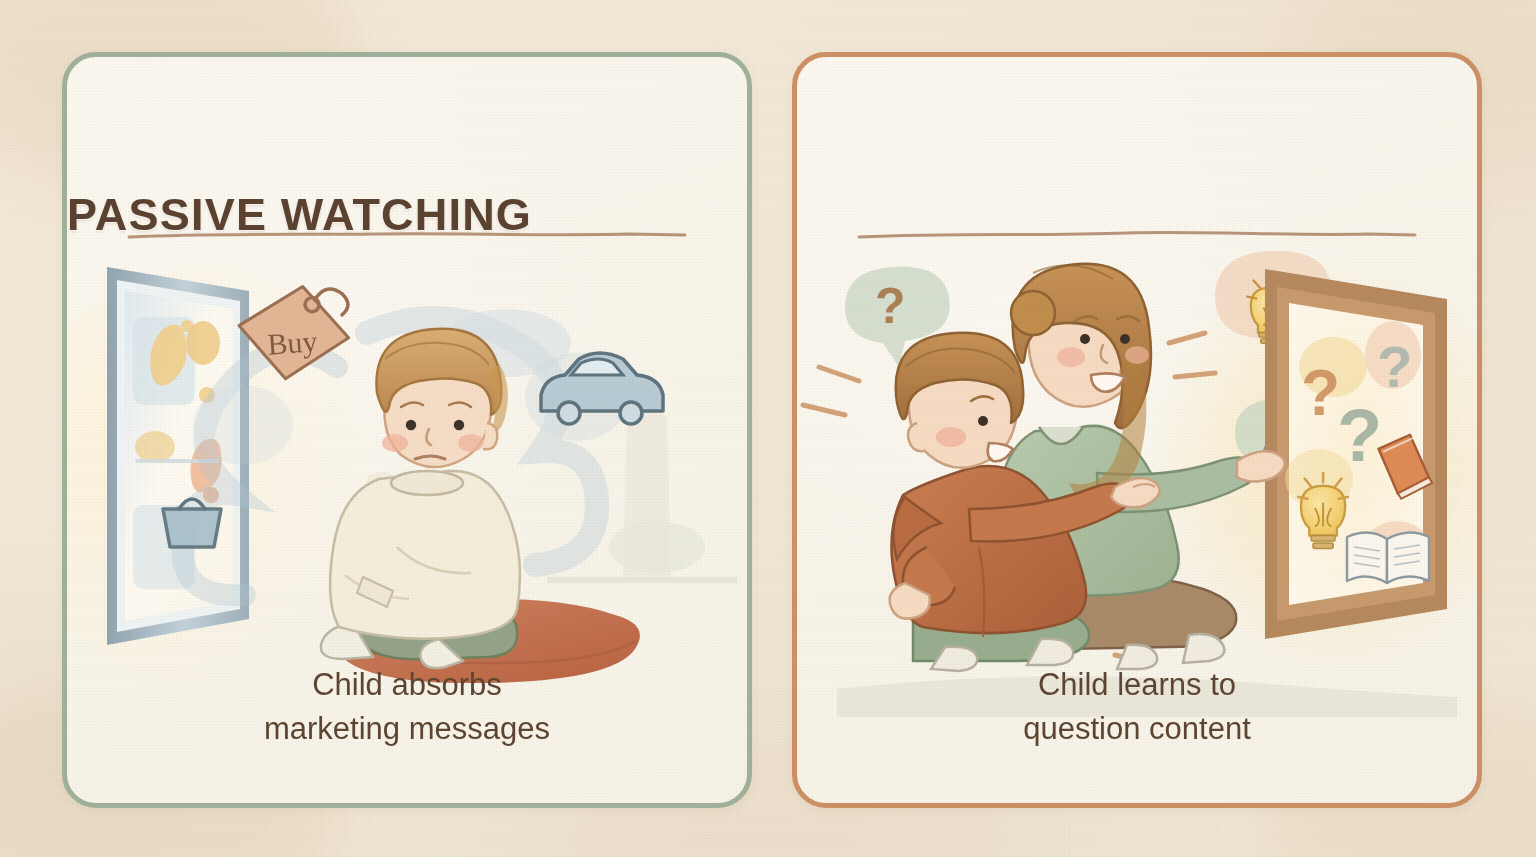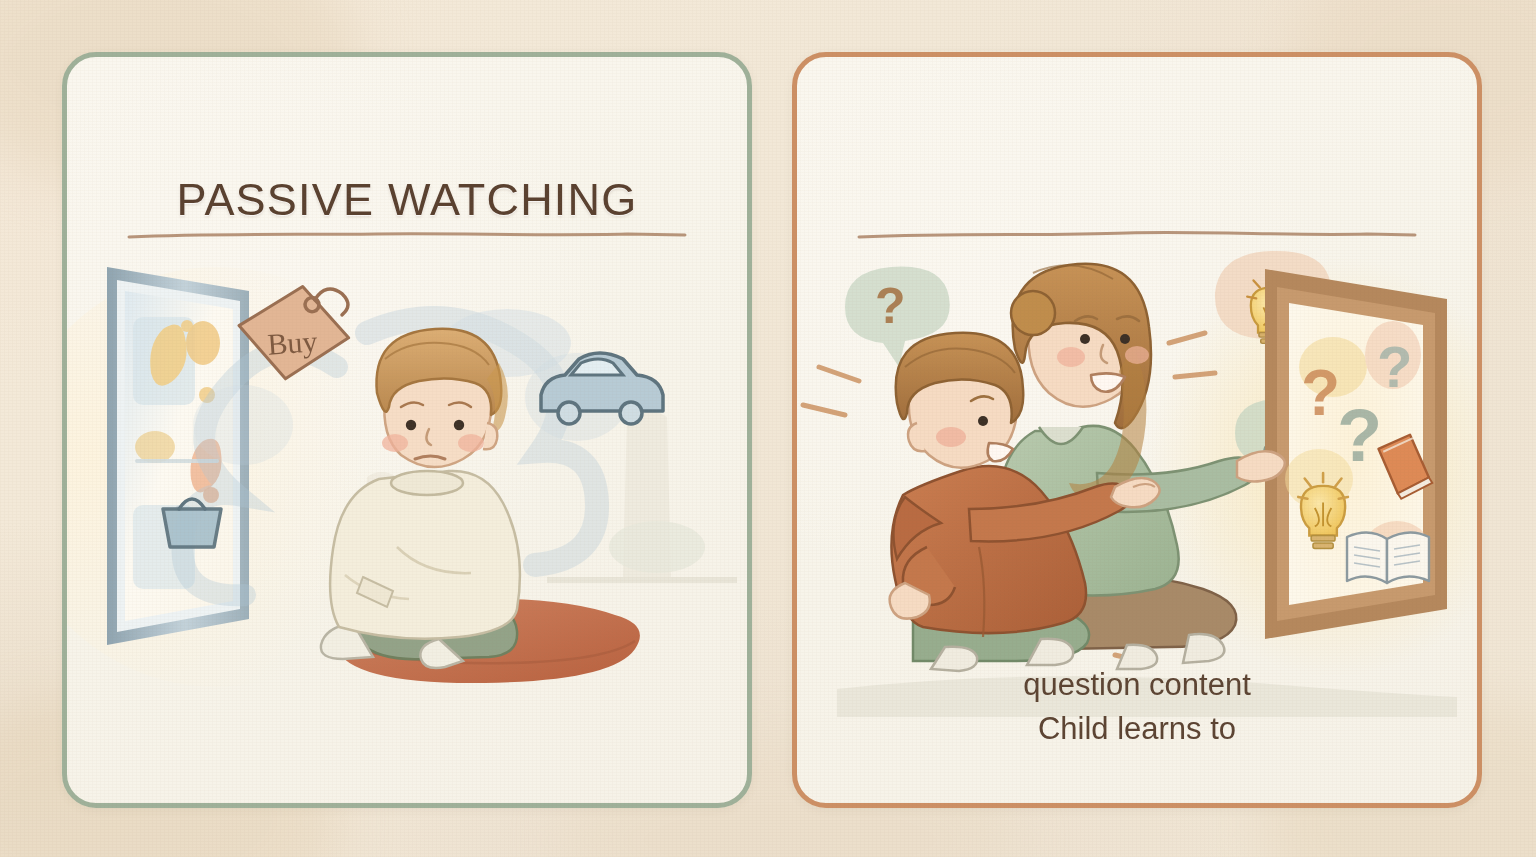--- a/index.html
+++ b/index.html
@@ -43,25 +43,24 @@
       radial-gradient(ellipse 70% 55% at 30% 35%, #fbf8f1 0%, rgba(251,248,241,0) 72%),
       linear-gradient(160deg,#faf7ef 0%, #f7f4ea 55%, #f6f2e8 100%);
     box-shadow: 0 2px 10px rgba(120,95,70,.07);
     overflow: hidden;
   }
   .panel-left  { left: 62px;  width: 680px; border: 5px solid #9fb19a; }
   .panel-right { left: 792px; width: 680px; border: 5px solid #cd9065; }
 
   .panel-title {
     position: absolute;
-    top: 80px; left: 0; right: 0;
-    text-align: center;
+    top: 95px; left: 0; right: 0;
     font-size: 45px;
     letter-spacing: 1.2px;
-    font-weight: 400;
+    font-weight: 700;
     color: #5a4130;
     text-shadow: 0 1px 0 rgba(255,255,255,.7), 0 2px 3px rgba(90,65,48,.14);
   }
   .rule {
     position: absolute;
     top: 172px;
     left: 60px; right: 60px;
     height: 12px;
   }
   .rule svg { display:block; width:100%; height:12px; }
@@ -215,20 +214,24 @@
           <path d="M382,158 q12,-6 22,2" fill="none" stroke="#a8784f" stroke-width="2.5" stroke-linecap="round"></path>
           <path d="M362,182 q-6,12 2,16" fill="none" stroke="#c49b78" stroke-width="2.5" stroke-linecap="round"></path>
           <path d="M348,212 q16,-6 30,0" fill="none" stroke="#b07f5e" stroke-width="3" stroke-linecap="round"></path>
           <ellipse cx="328" cy="196" rx="13" ry="9" fill="#f0b39c" opacity=".75"></ellipse>
           <ellipse cx="404" cy="196" rx="13" ry="9" fill="#f0b39c" opacity=".75"></ellipse>
           <path d="M420,176 q12,2 10,16 q-2,12 -14,10" fill="#f6ddc6" stroke="#cfa583" stroke-width="2.5"></path>
         </g>
       </svg>
     </div>
 
+    <div class="caption">
+      <span>Child absorbs</span>
+      <span>marketing messages</span>
+    </div>
   </section>
 
   <section class="panel panel-right">
 
 
     <div class="rule">
       <svg viewBox="0 0 560 12" preserveAspectRatio="none" aria-hidden="true">
         <path d="M2,8 C100,4 190,7 270,4 C350,2 440,7 510,5 L558,6" fill="none" stroke="#ab8466" stroke-width="3" stroke-linecap="round" opacity=".85"></path>
       </svg>
     </div>
@@ -417,19 +420,19 @@
           <path d="M192,196 q16,0 24,6 q-8,14 -20,12 q-8,-4 -4,-18z" fill="#fff8f2" stroke="#b07f5e" stroke-width="2.6" stroke-linejoin="round"></path>
           <ellipse cx="154" cy="190" rx="15" ry="10" fill="#f0b39c" opacity=".8"></ellipse>
           <path d="M120,176 q-12,4 -8,18 q4,12 16,10" fill="#f6dbc3" stroke="#cda281" stroke-width="2.5"></path>
         </g>
 
         <path d="M40,442 q200,-22 420,-6 q120,10 200,14 l0,20 -620,0z" fill="#e4e0d3" opacity=".65"></path>
       </svg>
     </div>
 
     <div class="caption">
+      <span>Child learns to</span>
       <span>question content</span>
-      <span>Child learns to</span>
     </div>
   </section>
 
   <div class="grain"></div>
 </div>
 
 </body></html>

